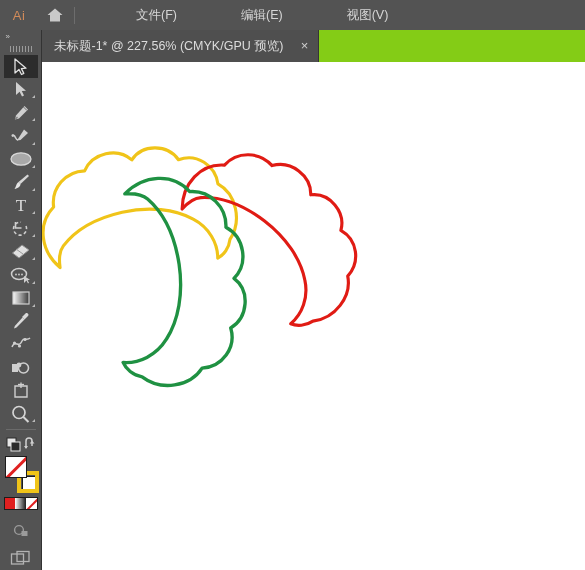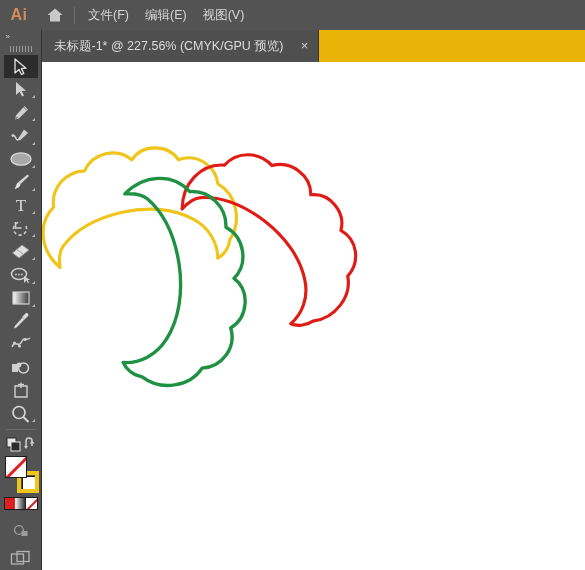--- a/index.html
+++ b/index.html
@@ -14,42 +14,42 @@
   
   .menubar {
     position: absolute; top: 0; left: 0;
     width: 585px; height: 30px;
     background: #535353;
     display: flex; align-items: center;
   }
   .ai-logo {
     width: 38px; height: 30px;
     display: flex; align-items: center; justify-content: center;
-    color: #d28b5a; font-size: 16px; font-weight: bold;
+    color: #d28b5a; font-size: 13px; font-weight: normal;
     letter-spacing: .5px;
   }
   .home-btn {
     width: 34px; height: 30px;
     display: flex; align-items: center; justify-content: center;
   }
   .menu-divider {
     width: 1px; height: 17px; background: #6d6d6d; margin: 0 5px 0 2px;
   }
   .menu-items { display: flex; align-items: center; height: 30px; }
   .menu-item {
     color: #d6d6d6; font-size: 12.5px;
     padding: 0 8px; height: 30px;
-    display: flex; align-items: center; white-space: nowrap;
+    display: flex; align-items: center; white-space: nowrap; margin-left: 48px;
   }
 
   
   .tabbar {
     position: absolute; top: 30px; left: 0;
     width: 585px; height: 32px;
-    background: #eab308;
+    background: #84cc16;
     padding-left: 28px;
   }
   .doc-tab {
     position: absolute; top: 0; left: 42px;
     height: 32px; background: #4f4f4f;
     display: flex; align-items: center;
     padding: 0 6px 0 12px;
     border-right: 1px solid #353535;
   }
   .doc-tab-label {

